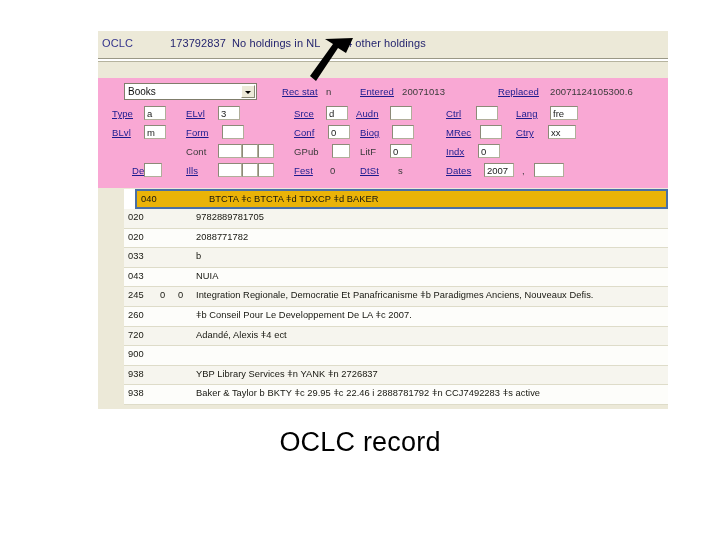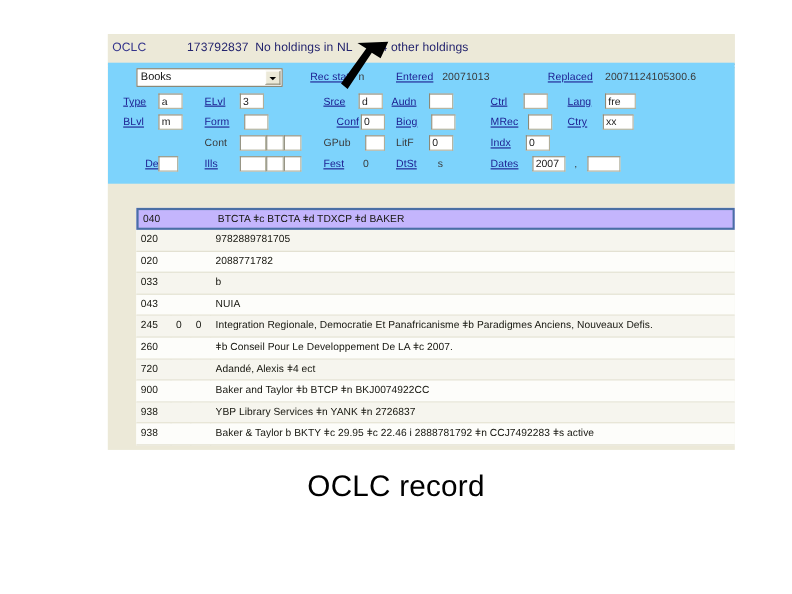--- a/index.html
+++ b/index.html
@@ -61,23 +61,23 @@
     position: absolute;
     left: 0; top: 28px;
     width: 570px; height: 2px;
     background: #ffffff;
     border-bottom: 1px solid #b5b39e;
   }
 
   
   .fixedfields {
     position: absolute;
-    left: 0; top: 26px;
+    left: 0; top: 47px;
     width: 570px; height: 110px;
-    background: #7dd3fc;
+    background: #f9a8d4;
   }
 
   .ff-row { position: absolute; left: 0; width: 570px; height: 19px; }
   .ff-row-0 { top: 5px; }
   .ff-row-1 { top: 27px; }
   .ff-row-2 { top: 46px; padding-left: 12px; }
   .ff-row-3 { top: 65px; }
   .ff-row-4 { top: 84px; }
 
   .lbl {
@@ -150,22 +150,23 @@
   .mrow {
     position: relative;
     height: 19.6px;
     background: #fdfdfa;
     border-bottom: 1px solid #dedcc9;
     box-sizing: border-box;
   }
   .mrow.alt { background: #f6f5ee; }
   .mrow.selected {
     border: 2px solid #4a6fa5;
-    background: #c4b5fd;
+    background: #eab308;
     height: 20px;
+    margin-left: 11px;
   }
   .mcell {
     position: absolute;
     top: 3px;
     font-size: 9.3px;
     color: #16160f;
     white-space: nowrap;
     letter-spacing: 0.05px;
   }
   .c-tag  { left: 4px;  width: 26px; }
@@ -239,21 +240,21 @@
         <span class="val" style="left:378px;width:22px;"></span>
         <span class="lbl" style="left:418px;">Lang</span>
         <span class="val" style="left:452px;width:28px;">fre</span>
       </div>
 
       <div class="ff-row ff-row-2">
         <span class="lbl" style="left:14px;">BLvl</span>
         <span class="val" style="left:46px;width:22px;">m</span>
         <span class="lbl" style="left:88px;">Form</span>
         <span class="val" style="left:124px;width:22px;"></span>
-        <span class="lbl" style="left:196px;margin-left:12px;">Conf</span>
+        <span class="lbl" style="left:196px;">Conf</span>
         <span class="val" style="left:230px;width:22px;">0</span>
         <span class="lbl" style="left:262px;">Biog</span>
         <span class="val" style="left:294px;width:22px;"></span>
         <span class="lbl" style="left:348px;">MRec</span>
         <span class="val" style="left:382px;width:22px;"></span>
         <span class="lbl" style="left:418px;">Ctry</span>
         <span class="val" style="left:450px;width:28px;">xx</span>
       </div>
 
       <div class="ff-row ff-row-3">
@@ -337,21 +338,20 @@
         <div class="mrow alt">
           <span class="mcell c-tag">720</span>
           <span class="mcell c-i1"></span>
           <span class="mcell c-i2"></span>
           <span class="mcell c-data">Adandé, Alexis ǂ4 ect</span>
         </div>
         <div class="mrow">
           <span class="mcell c-tag">900</span>
           <span class="mcell c-i1"></span>
           <span class="mcell c-i2"></span>
-          <span class="mcell c-data">Baker and Taylor ǂb BTCP ǂn BKJ0074922CC</span>
         </div>
         <div class="mrow alt">
           <span class="mcell c-tag">938</span>
           <span class="mcell c-i1"></span>
           <span class="mcell c-i2"></span>
           <span class="mcell c-data">YBP Library Services ǂn YANK ǂn 2726837</span>
         </div>
         <div class="mrow">
           <span class="mcell c-tag">938</span>
           <span class="mcell c-i1"></span>

